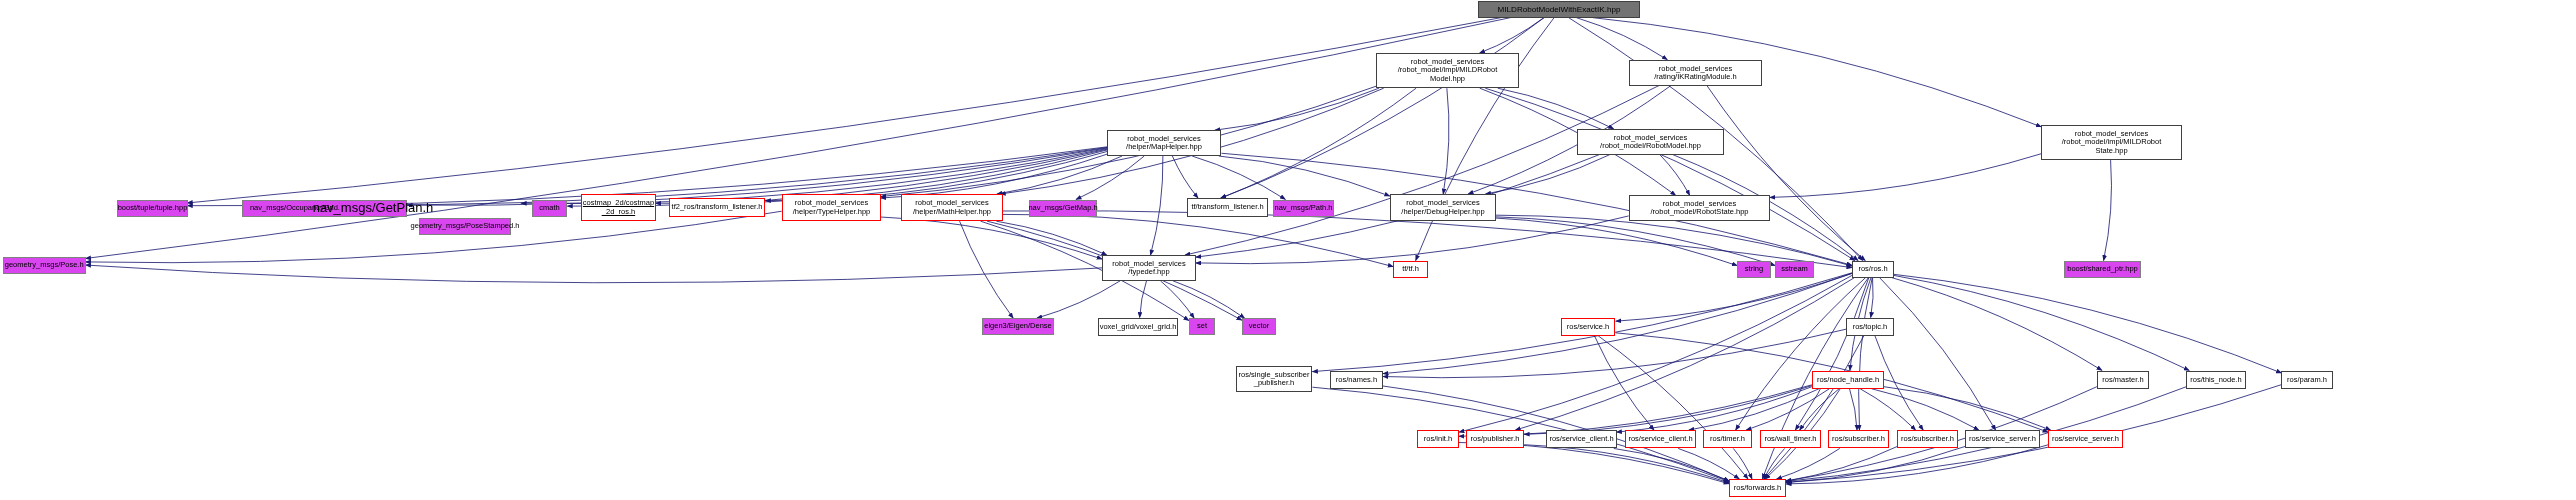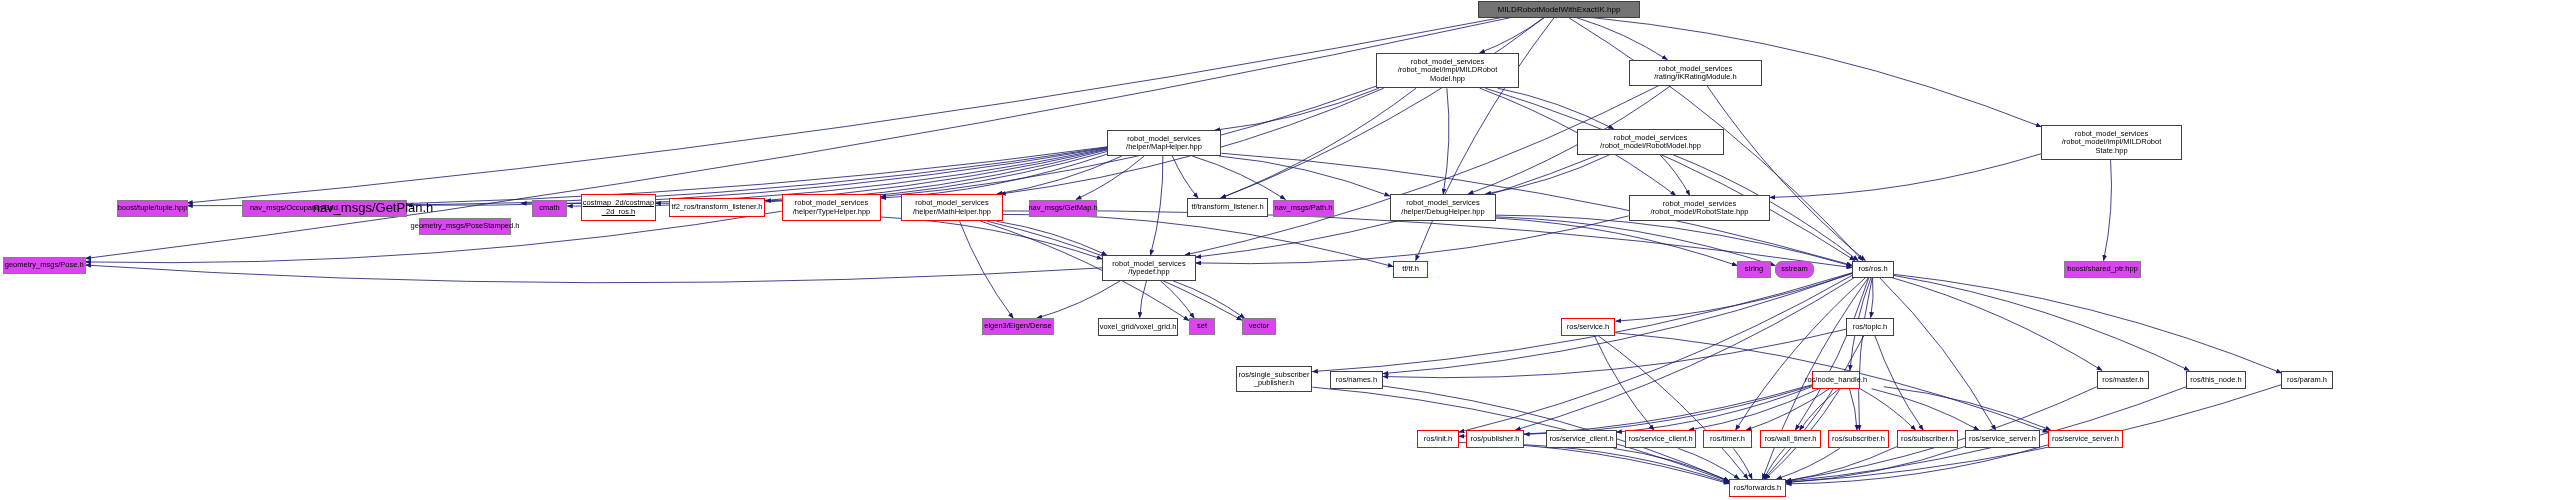--- a/index.html
+++ b/index.html
@@ -163,33 +163,33 @@
       <div class="node n-grey" style="left: 1273px; top: 200px; width: 61px; height: 17px; font-size: 7.5px;"><span>nav_msgs/Path.h</span></div>
       <div class="node n-black" style="left: 1390px; top: 194px; width: 106px; height: 27px; font-size: 7.5px;"><span>robot_model_services
 /helper/DebugHelper.hpp</span></div>
       <div class="node n-black" style="left: 1629px; top: 195px; width: 141px; height: 26px; font-size: 7.5px;"><span>robot_model_services
 /robot_model/RobotState.hpp</span></div>
       <div class="node n-grey" style="left: 2.7px; top: 257px; width: 83px; height: 17px; font-size: 7.5px;"><span>geometry_msgs/Pose.h</span></div>
       <div class="node n-black" style="left: 1102px; top: 255px; width: 94px; height: 26px; font-size: 7.5px;"><span>robot_model_services
 /typedef.hpp</span></div>
       <div class="node n-red" style="left: 1393px; top: 261px; width: 35px; height: 17px; font-size: 7.5px;"><span>tf/tf.h</span></div>
       <div class="node n-grey" style="left: 1737px; top: 261px; width: 34px; height: 17px; font-size: 7.5px;"><span>string</span></div>
-      <div class="node n-grey" style="left: 1775px; top: 261px; width: 39px; height: 17px; font-size: 7.5px; border-radius: 7px;"><span>sstream</span></div>
+      <div class="node n-grey" style="left: 1775px; top: 261px; width: 39px; height: 17px; font-size: 7.5px;"><span>sstream</span></div>
       <div class="node n-black" style="left: 1852px; top: 261px; width: 42px; height: 17px; font-size: 7.5px;"><span>ros/ros.h</span></div>
       <div class="node n-grey" style="left: 2064px; top: 261px; width: 77px; height: 17px; font-size: 7.5px;"><span>boost/shared_ptr.hpp</span></div>
       <div class="node n-grey" style="left: 982px; top: 318px; width: 72px; height: 17px; font-size: 7.5px;"><span>eigen3/Eigen/Dense</span></div>
       <div class="node n-black" style="left: 1098px; top: 318px; width: 80px; height: 18.3px; font-size: 7.5px;"><span>voxel_grid/voxel_grid.h</span></div>
       <div class="node n-grey" style="left: 1189px; top: 318px; width: 26px; height: 17px; font-size: 7.5px;"><span>set</span></div>
       <div class="node n-grey" style="left: 1242px; top: 318px; width: 34px; height: 17px; font-size: 7.5px;"><span>vector</span></div>
       <div class="node n-red" style="left: 1561px; top: 318px; width: 54px; height: 18.3px; font-size: 7.5px;"><span>ros/service.h</span></div>
       <div class="node n-black" style="left: 1846px; top: 318px; width: 48px; height: 18.3px; font-size: 7.5px;"><span>ros/topic.h</span></div>
       <div class="node n-black" style="left: 1236px; top: 366px; width: 76px; height: 26px; font-size: 7.5px;"><span>ros/single_subscriber
 _publisher.h</span></div>
       <div class="node n-black" style="left: 1330px; top: 371px; width: 53px; height: 17.6px; font-size: 7.5px;"><span>ros/names.h</span></div>
-      <div class="node n-red" style="left: 1812px; top: 371px; width: 48px; height: 18.3px; font-size: 7.5px;"><span>ros/node_handle.h</span></div>
+      <div class="node n-red" style="left: 1812px; top: 371px; width: 72px; height: 18.3px; font-size: 7.5px;"><span>ros/node_handle.h</span></div>
       <div class="node n-black" style="left: 2097px; top: 371px; width: 52px; height: 18.3px; font-size: 7.5px;"><span>ros/master.h</span></div>
       <div class="node n-black" style="left: 2186px; top: 371px; width: 60px; height: 18.3px; font-size: 7.5px;"><span>ros/this_node.h</span></div>
       <div class="node n-black" style="left: 2281px; top: 371px; width: 52px; height: 18.3px; font-size: 7.5px;"><span>ros/param.h</span></div>
       <div class="node n-red" style="left: 1417px; top: 430px; width: 42px; height: 18.3px; font-size: 7.5px;"><span>ros/init.h</span></div>
       <div class="node n-red" style="left: 1466px; top: 430px; width: 58px; height: 18.3px; font-size: 7.5px;"><span>ros/publisher.h</span></div>
       <div class="node n-black" style="left: 1546px; top: 430px; width: 71px; height: 18.3px; font-size: 7.5px;"><span>ros/service_client.h</span></div>
       <div class="node n-red" style="left: 1625px; top: 430px; width: 71px; height: 18.3px; font-size: 7.5px;"><span>ros/service_client.h</span></div>
       <div class="node n-red" style="left: 1703px; top: 430px; width: 49px; height: 18.3px; font-size: 7.5px;"><span>ros/timer.h</span></div>
       <div class="node n-red" style="left: 1760px; top: 430px; width: 61px; height: 18.3px; font-size: 7.5px;"><span>ros/wall_timer.h</span></div>
       <div class="node n-red" style="left: 1828px; top: 430px; width: 61px; height: 18.3px; font-size: 7.5px;"><span>ros/subscriber.h</span></div>

